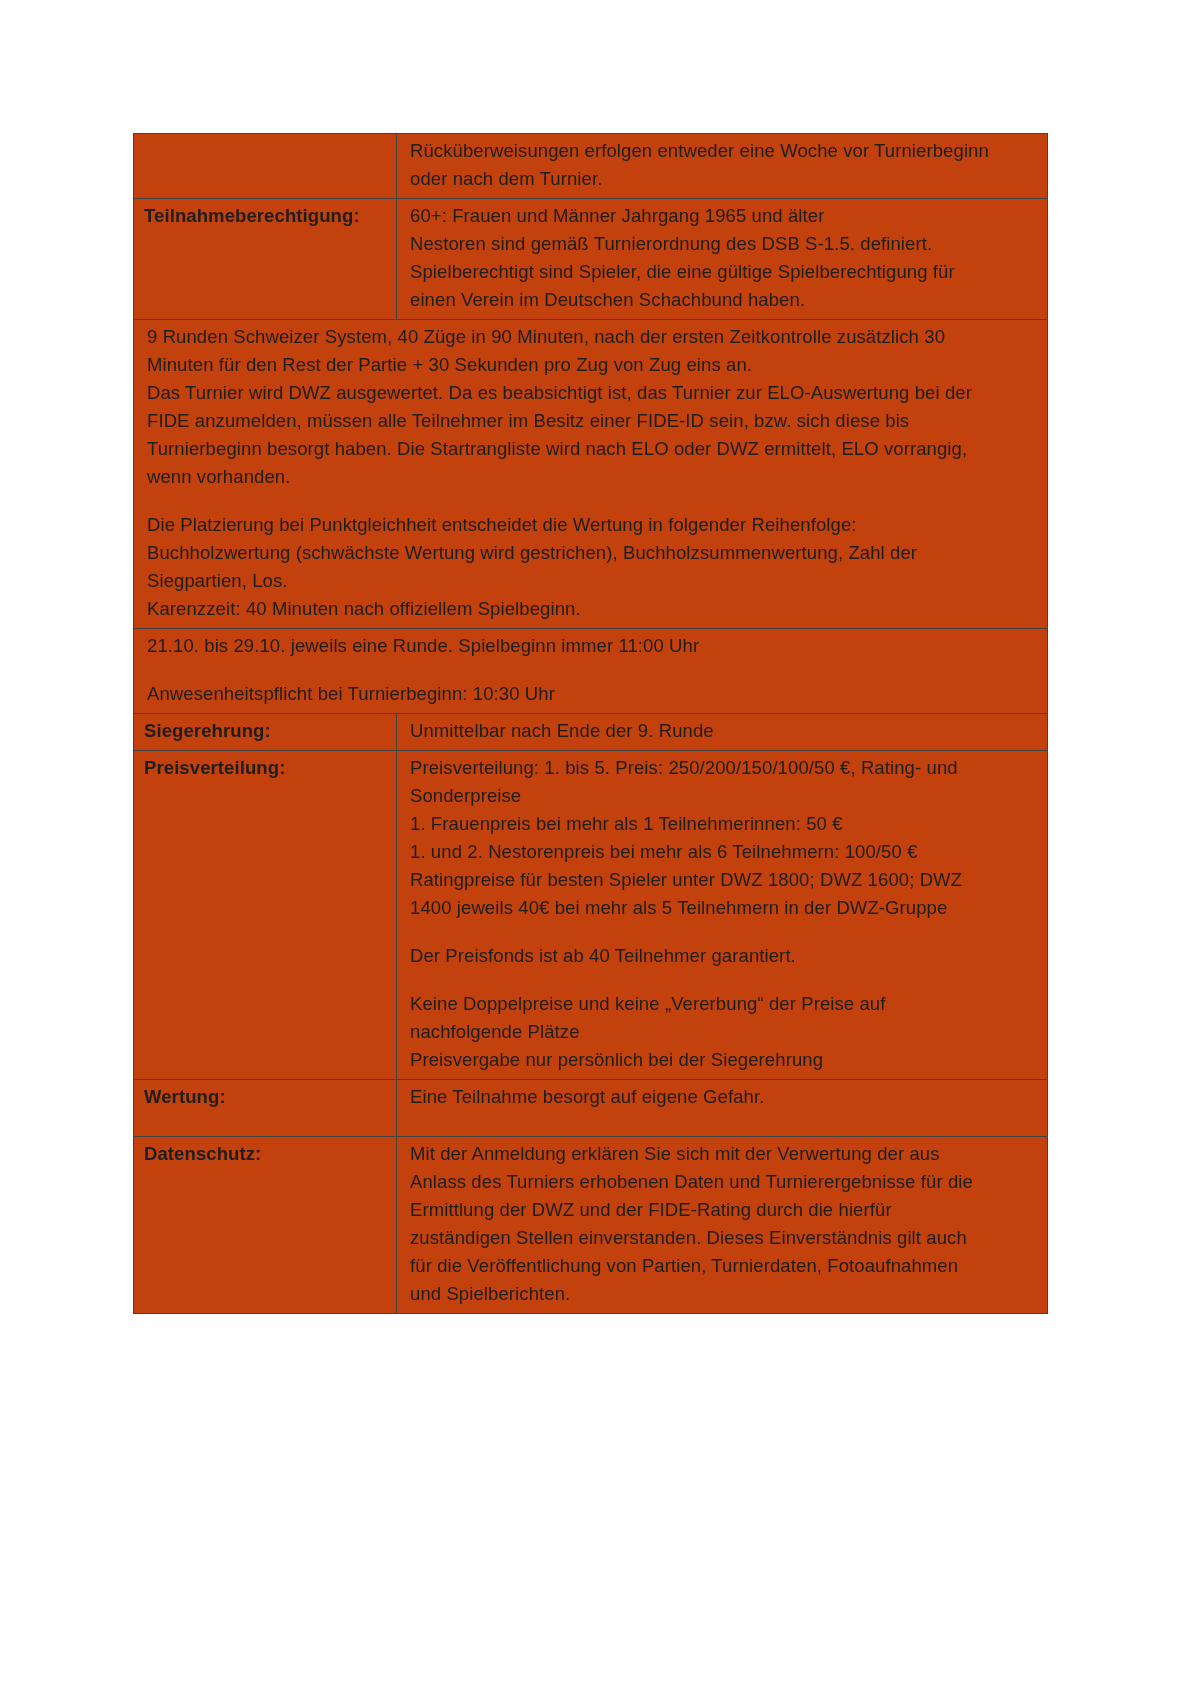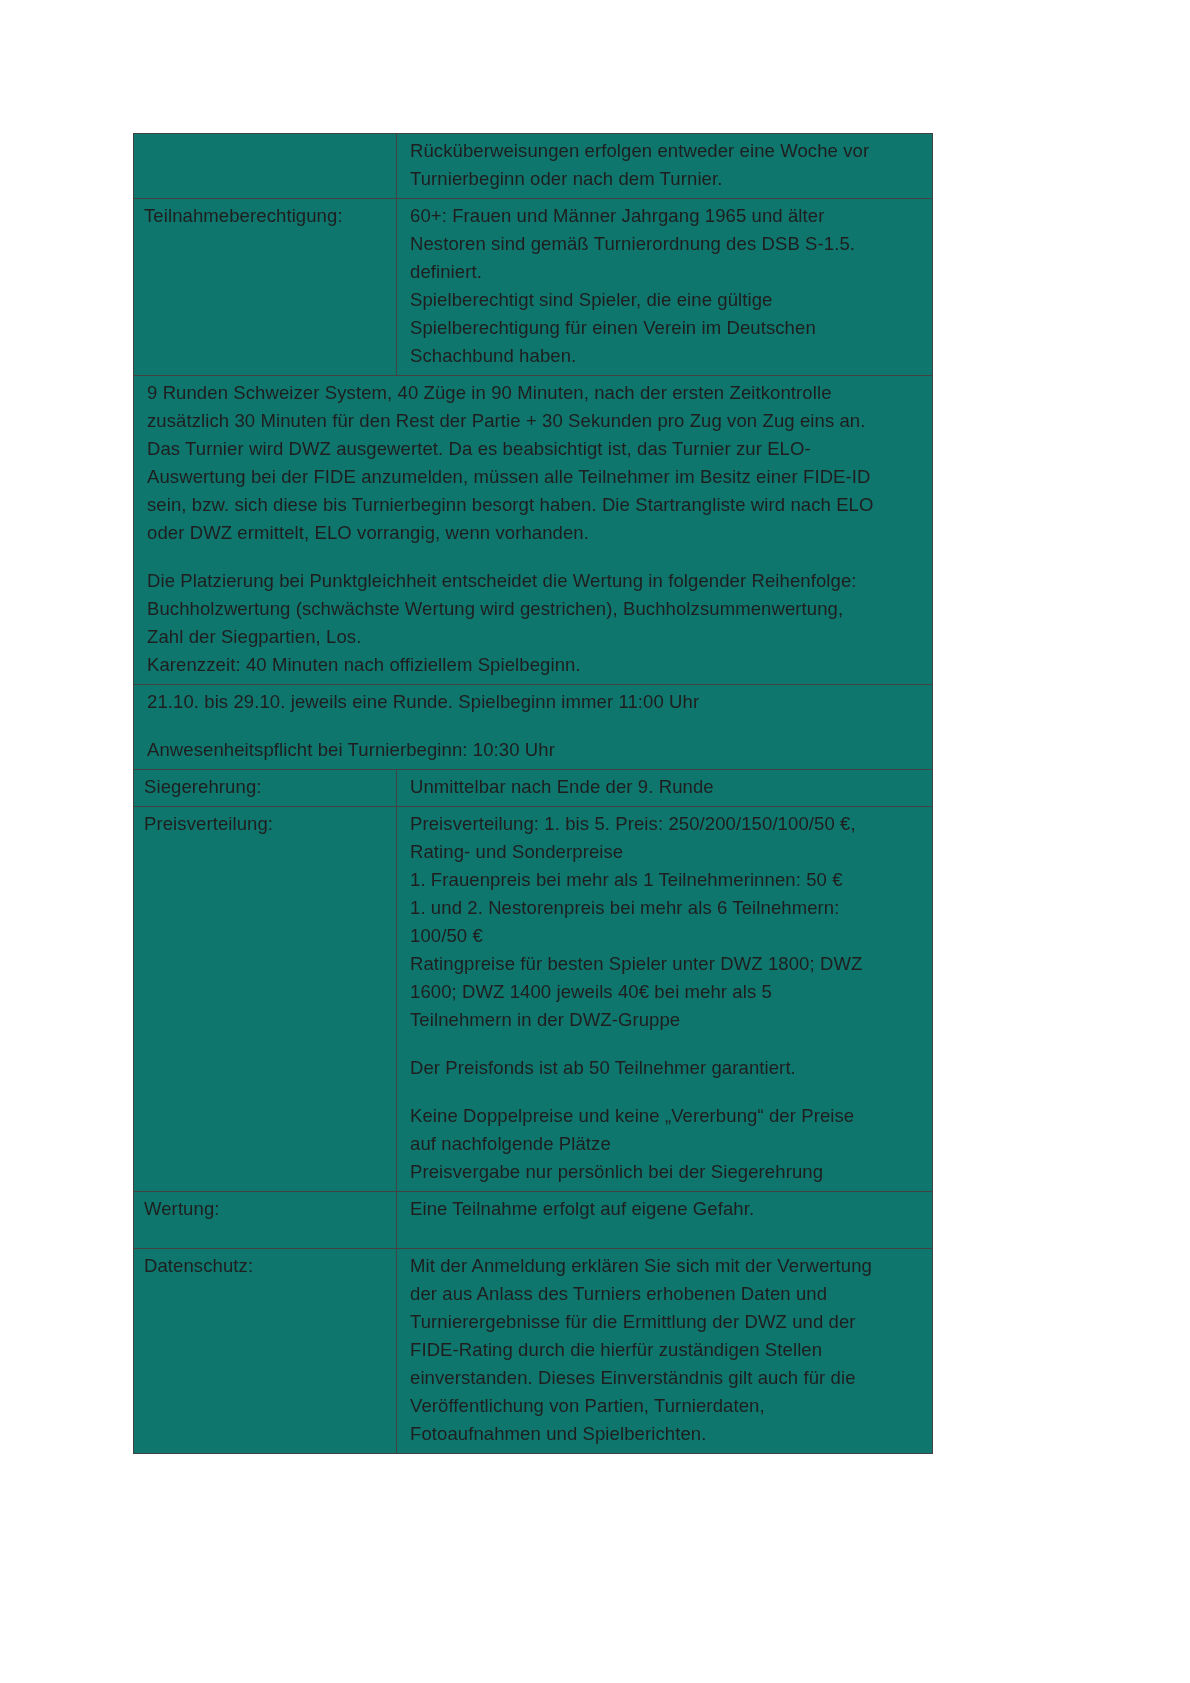--- a/index.html
+++ b/index.html
@@ -13,40 +13,41 @@
     height: 1683px;
     background: #ffffff;
     font-family: "Liberation Sans", "DejaVu Sans", sans-serif;
     color: #1e1e1e;
     overflow: hidden;
   }
   .doc-table {
     position: absolute;
     left: 133px;
     top: 133px;
-    width: 800px;
+    width: 915px;
     border: 1.5px solid #424242;
     box-sizing: border-box;
-    background: #0f766e;
+    background: #c2410c;
   }
   .row {
     display: flex;
     align-items: stretch;
   }
   .row + .row {
     border-top: 1.5px solid #424242;
   }
   .cell {
     box-sizing: border-box;
   }
   .label-cell {
     flex: 0 0 263px;
     width: 263px;
     border-right: 1.5px solid #424242;
     padding: 3px 16px 5px 10px;
+    font-weight: bold;
   }
   .content-cell {
     flex: 1 1 auto;
     padding: 3px 56px 5px 13px;
   }
   .label-text,
   .para {
     font-size: 18.5px;
     line-height: 28px;
     letter-spacing: 0.1px;
@@ -105,32 +106,32 @@
       <div class="row">
         <div class="cell label-cell">
           <div class="label-text">Preisverteilung:</div>
         </div>
         <div class="cell content-cell">
           <div class="para">Preisverteilung: 1. bis 5. Preis: 250/200/150/100/50 €, Rating- und Sonderpreise</div>
           <div class="para">1. Frauenpreis bei mehr als 1 Teilnehmerinnen: 50 €</div>
           <div class="para">1. und 2. Nestorenpreis bei mehr als 6 Teilnehmern: 100/50 €</div>
           <div class="para">Ratingpreise für besten Spieler unter DWZ 1800; DWZ 1600; DWZ 1400 jeweils 40€ bei mehr als 5 Teilnehmern in der DWZ-Gruppe</div>
           <div class="gap"></div>
-          <div class="para">Der Preisfonds ist ab 50 Teilnehmer garantiert.</div>
+          <div class="para">Der Preisfonds ist ab 40 Teilnehmer garantiert.</div>
           <div class="gap"></div>
           <div class="para">Keine Doppelpreise und keine „Vererbung“ der Preise auf nachfolgende Plätze</div>
           <div class="para">Preisvergabe nur persönlich bei der Siegerehrung</div>
         </div>
       </div>
       <div class="row">
         <div class="cell label-cell">
           <div class="label-text">Wertung:</div>
         </div>
         <div class="cell content-cell">
-          <div class="para">Eine Teilnahme erfolgt auf eigene Gefahr.</div>
+          <div class="para">Eine Teilnahme besorgt auf eigene Gefahr.</div>
           <div class="gap"></div>
         </div>
       </div>
       <div class="row">
         <div class="cell label-cell">
           <div class="label-text">Datenschutz:</div>
         </div>
         <div class="cell content-cell">
           <div class="para">Mit der Anmeldung erklären Sie sich mit der Verwertung der aus Anlass des Turniers erhobenen Daten und Turnierergebnisse für die Ermittlung der DWZ und der FIDE-Rating durch die hierfür zuständigen Stellen einverstanden. Dieses Einverständnis gilt auch für die Veröffentlichung von Partien, Turnierdaten, Fotoaufnahmen und Spielberichten.</div>
         </div>

